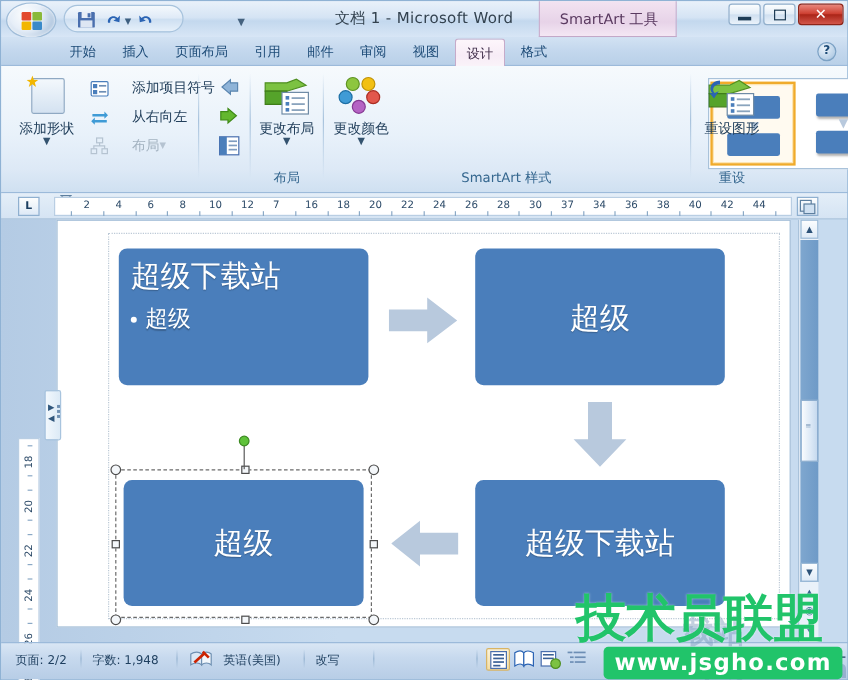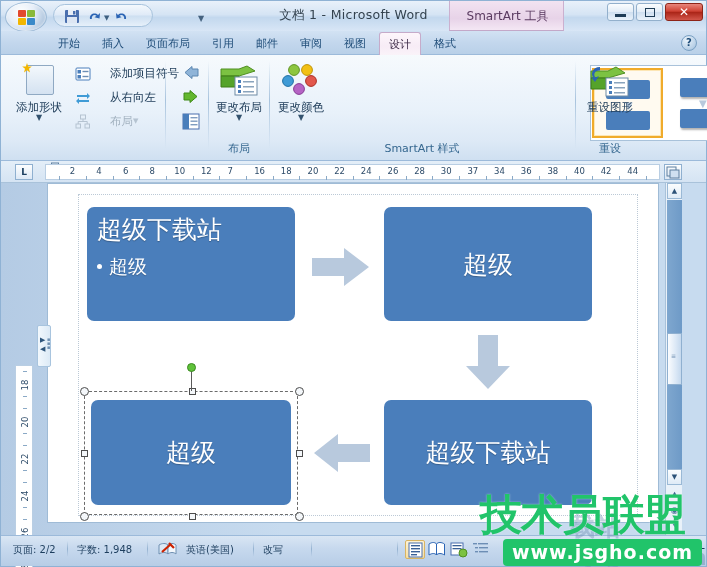--- a/index.html
+++ b/index.html
@@ -196,21 +196,21 @@
 
   
   #txtpane{
     position:absolute; left:36px; top:142px; width:14px; height:42px;
     background:linear-gradient(90deg,#f2f8fd,#dceaf6);
     border:1px solid #a8c4de; border-radius:2px;
   }
 
   
   #sa{
-    position:absolute; left:30px; top:10px; width:560px; height:322px;
+    position:absolute; left:42px; top:10px; width:560px; height:322px;
     border:1px dotted #bcc9d6;
   }
   .sabox{
     position:absolute; background:#4a7ebb; border-radius:7px;
     display:flex; align-items:center; justify-content:center;
     color:#ffffff; text-shadow:0 1px 1px rgba(0,0,0,.25);
     font-family:"DejaVu Serif","Liberation Serif",serif;
   }
   .saTitleTop{ align-items:flex-start; justify-content:flex-start; }
   .arrowR, .arrowL, .arrowD{ position:absolute; }

